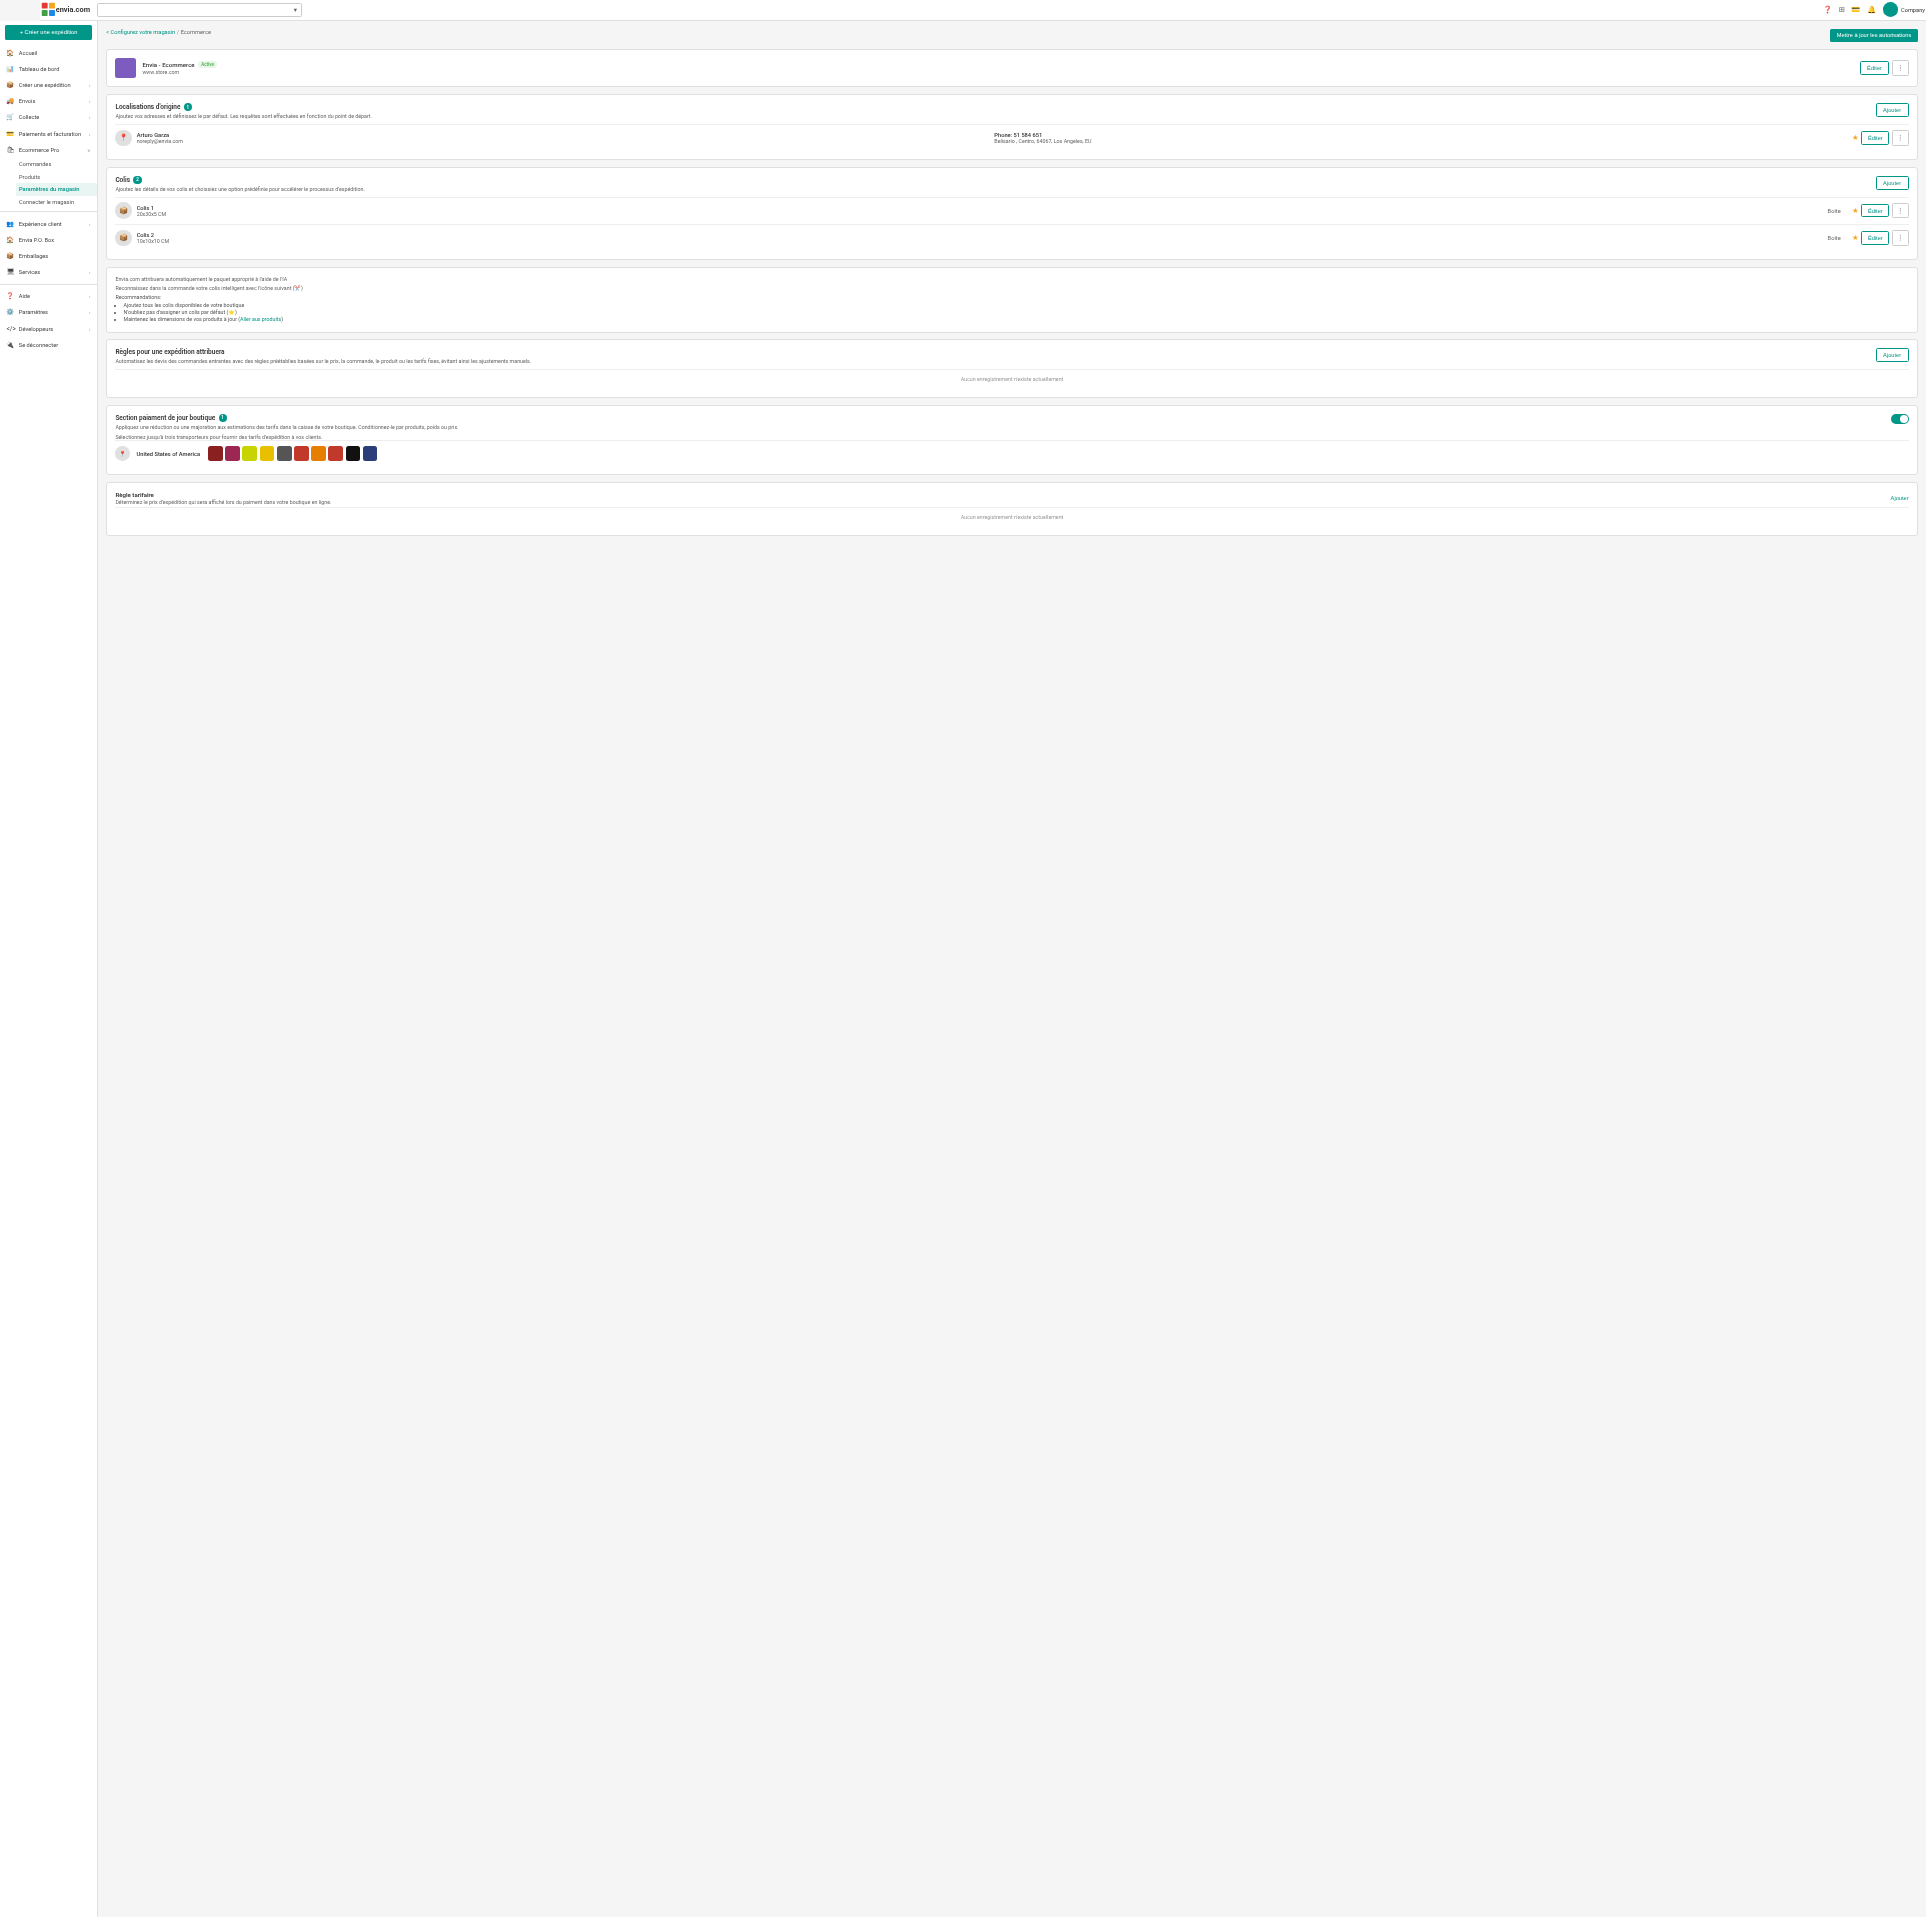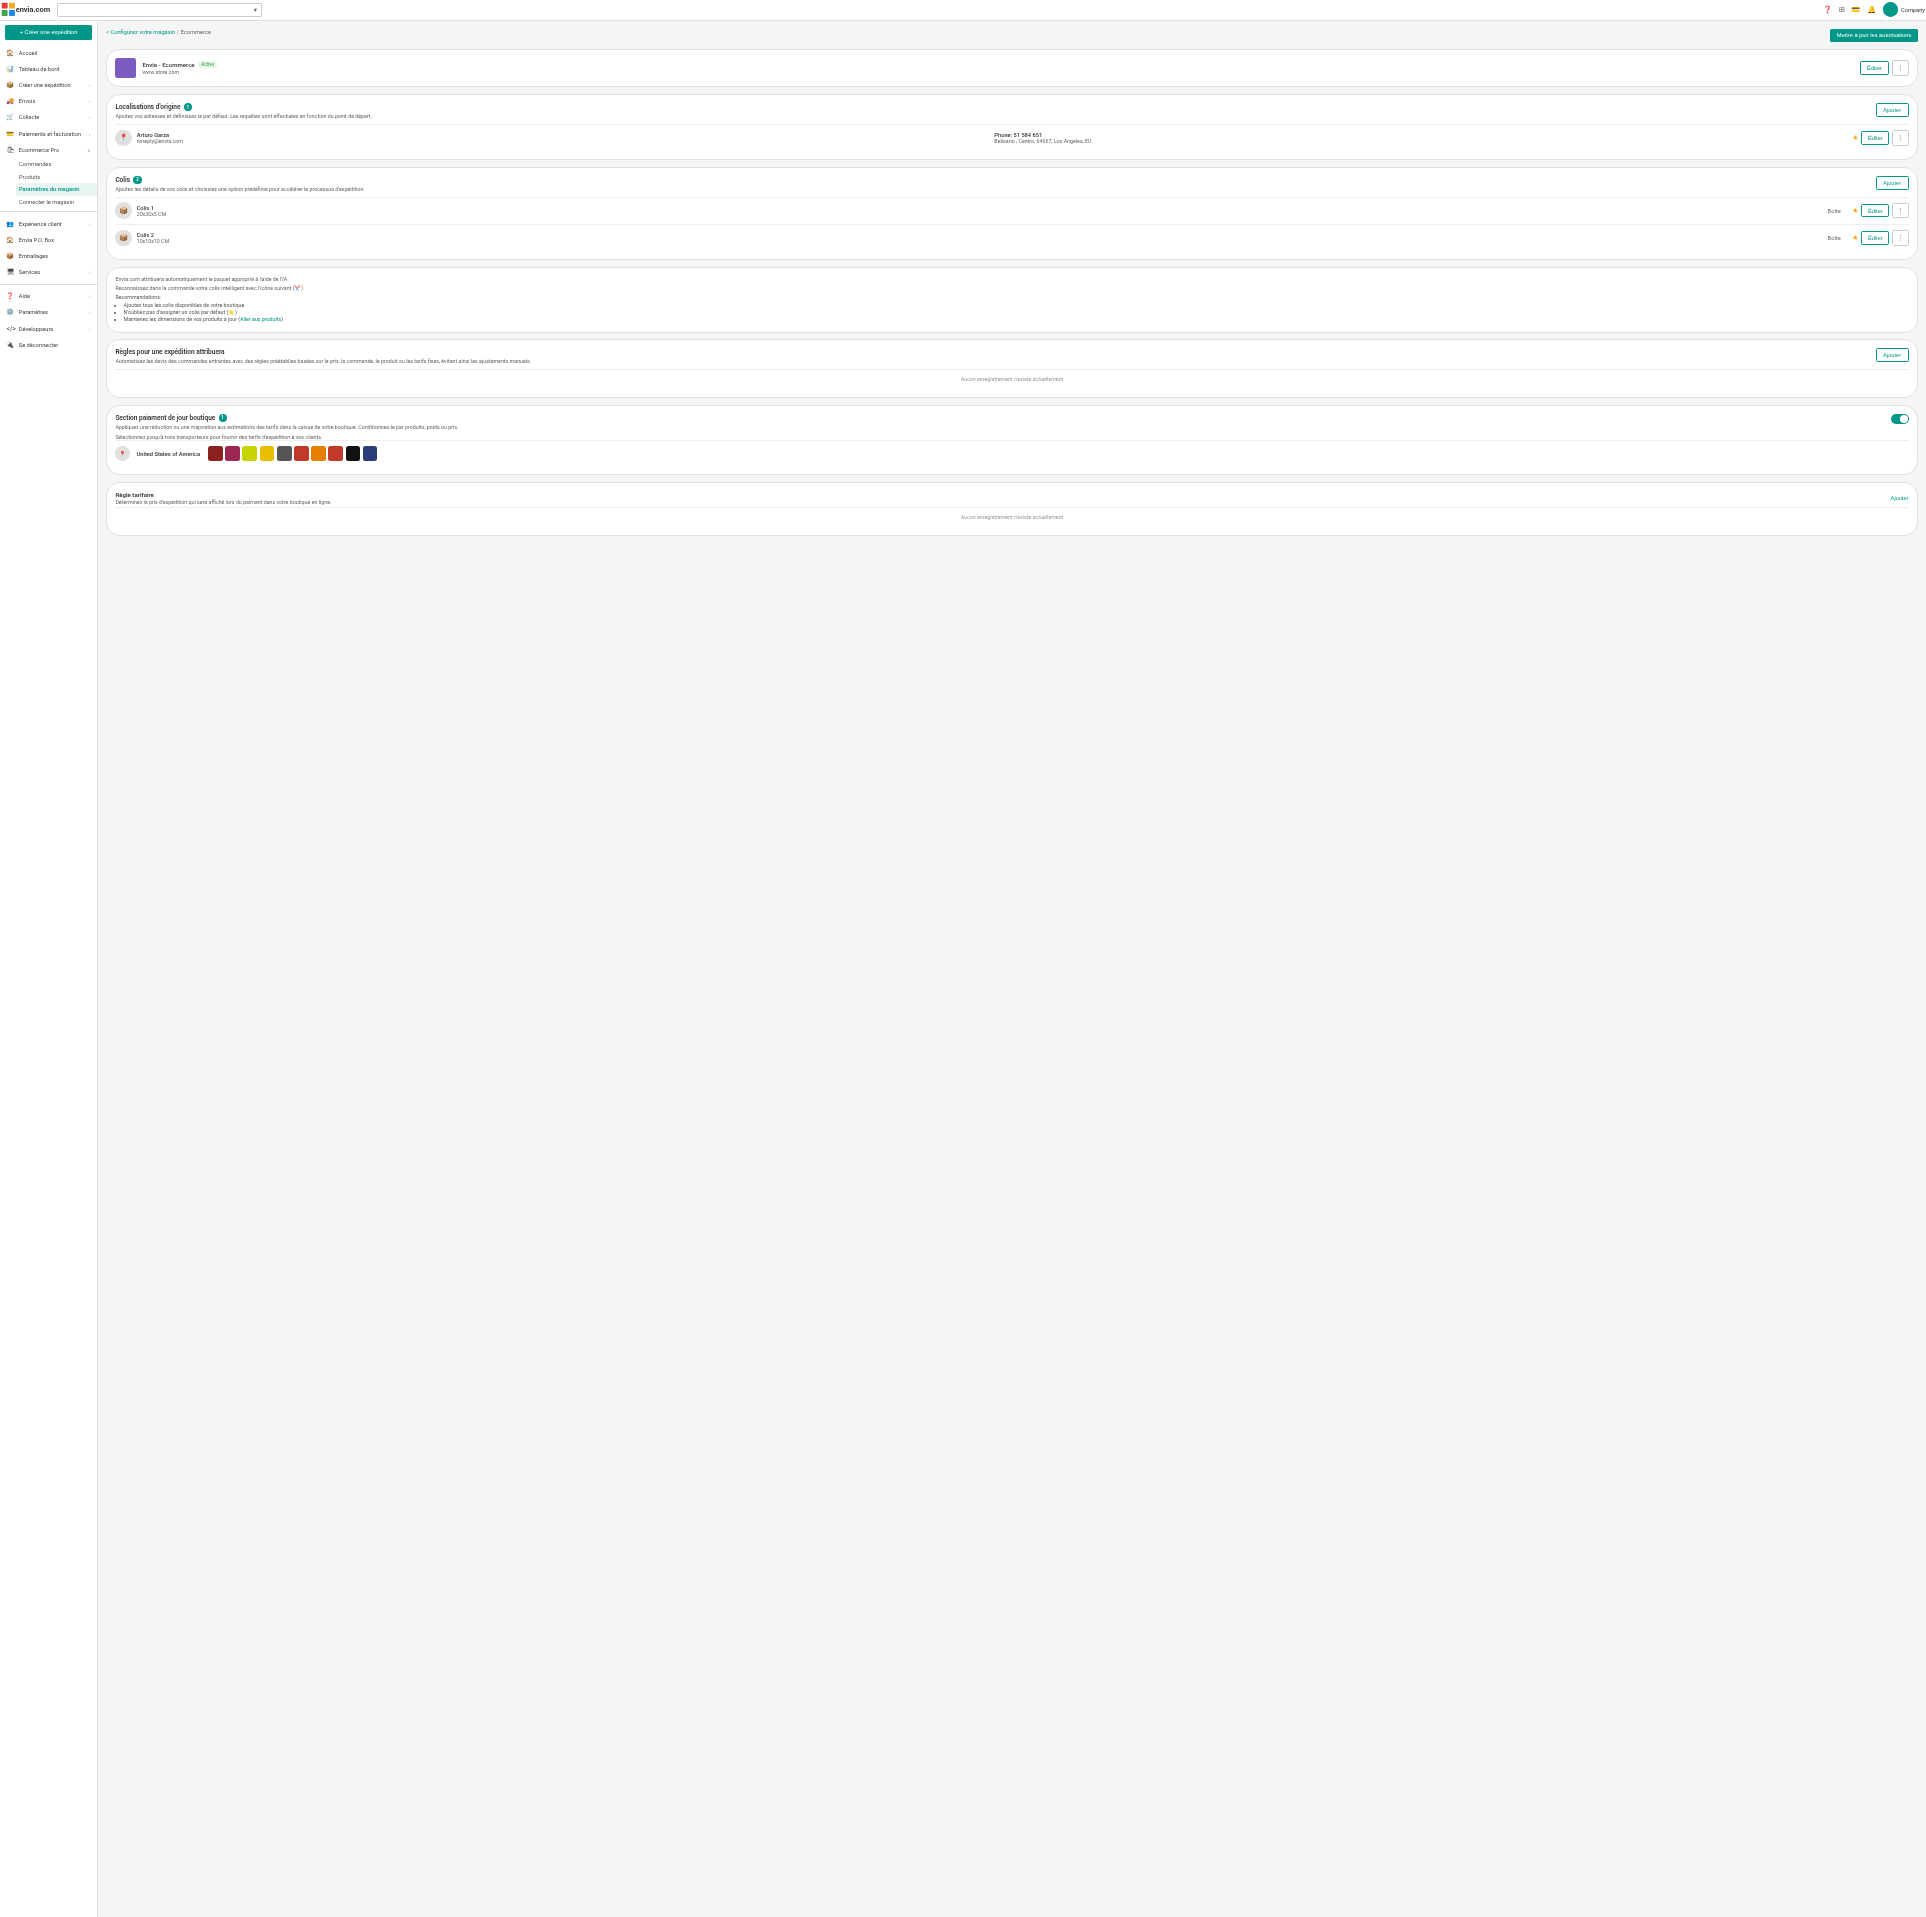--- a/index.html
+++ b/index.html
@@ -1,19 +1,19 @@
 <!DOCTYPE html>
 <html style="font-size:6.5px"><head>
   <meta charset="utf-8">
   <style>
     * { box-sizing: border-box; margin: 0; padding: 0; }
     body { font-family: -apple-system, BlinkMacSystemFont, 'Segoe UI', Roboto, sans-serif; font-size: 5.7px; color: #333; background: #f5f5f5; display: flex; flex-direction: column; height: 100vh; }
 
     
-    .header { background: #fff; border-bottom: 0.4px solid #e0e0e0; display: flex; align-items: center; padding: 0 1px; height: 20.5px; flex-shrink: 0; }
+    .header { background: #fff; border-bottom: 0.4px solid #e0e0e0; display: flex; align-items: center; padding: 0 1px; height: 20.5px; flex-shrink: 0; margin-left: 40px; }
     .logo { display: flex; align-items: center; margin-right: 6.5px; }
     .logo-icon { width: 14.7px; height: 14.7px; }
     .logo-text { font-size: 7.4px; font-weight: bold; color: #333; }
     .search-bar { flex: 1; max-width: 205px; position: relative; }
     .search-bar input { width: 100%; padding: 2.9px 12.3px 2.9px 4.9px; border: 0.4px solid #ccc; border-radius: 1.6px; font-size: 5.7px; }
     .search-dropdown-icon { position: absolute; right: 3.3px; top: 50%; transform: translateY(-50%); color: #666; }
     .header-actions { display: flex; align-items: center; gap: 6.5px; margin-left: auto; }
     .header-icon { color: #666; cursor: pointer; font-size: 7.4px; }
     .company-btn { display: flex; align-items: center; gap: 3.3px; cursor: pointer; }
     .company-avatar { width: 14.7px; height: 14.7px; background: #009688; border-radius: 50%; }
@@ -37,21 +37,21 @@
     
     .main { flex: 1; overflow-y: auto; padding: 8.2px; background: #f5f5f5; }
     .breadcrumb { display: flex; align-items: center; gap: 1.6px; margin-bottom: 6.5px; font-size: 5.7px; }
     .breadcrumb a { color: #009688; text-decoration: none; cursor: pointer; }
     .breadcrumb-sep { color: #999; }
     .breadcrumb-current { color: #666; }
     .top-bar { display: flex; align-items: center; justify-content: space-between; margin-bottom: 6.5px; }
     .update-btn { background: #009688; color: #fff; border: none; border-radius: 1.6px; padding: 3.7px 6.5px; cursor: pointer; font-size: 5.7px; }
 
     
-    .card { background: #fff; border: 0.4px solid #e0e0e0; border-radius: 14px; margin-bottom: 6.5px; padding: 8.2px; }
+    .card { background: #fff; border: 0.4px solid #e0e0e0; border-radius: 3px; margin-bottom: 6.5px; padding: 8.2px; }
 
     
     .store-header { display: flex; align-items: center; gap: 6.5px; }
     .store-logo { width: 20.5px; height: 20.5px; background: #7c5cbf; border-radius: 2.5px; flex-shrink: 0; }
     .store-info { flex: 1; }
     .store-name { font-size: 6.1px; font-weight: 500; display: flex; align-items: center; gap: 3.3px; }
     .badge-active { background: #e8f5e9; color: #4caf50; font-size: 4.5px; padding: 0.8px 3.3px; border-radius: 4.1px; font-weight: 500; }
     .store-url { color: #666; font-size: 5.3px; margin-top: 0.8px; }
     .store-actions { display: flex; align-items: center; gap: 3.3px; }
     .btn-outline { background: #fff; border: 0.4px solid #009688; color: #009688; border-radius: 1.6px; padding: 2.9px 5.7px; cursor: pointer; font-size: 5.7px; }

